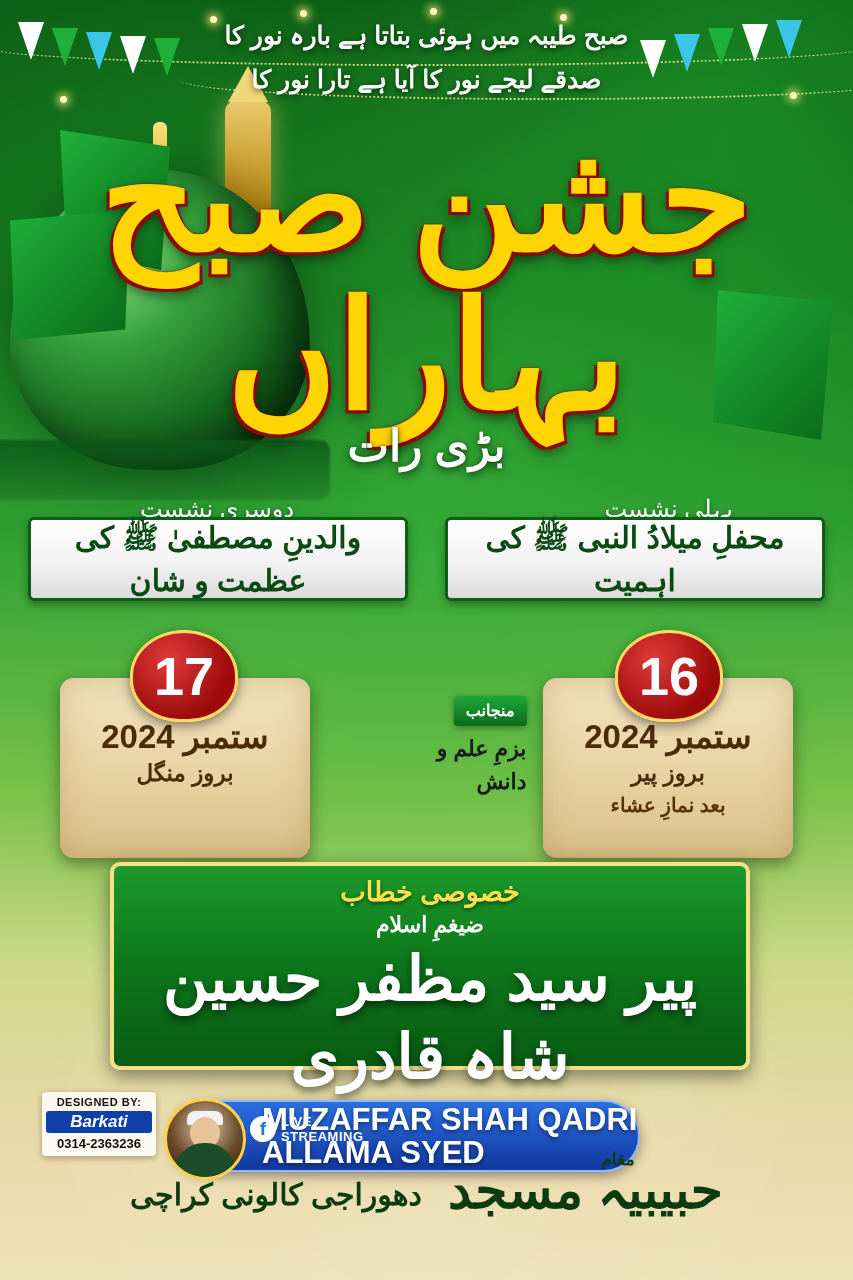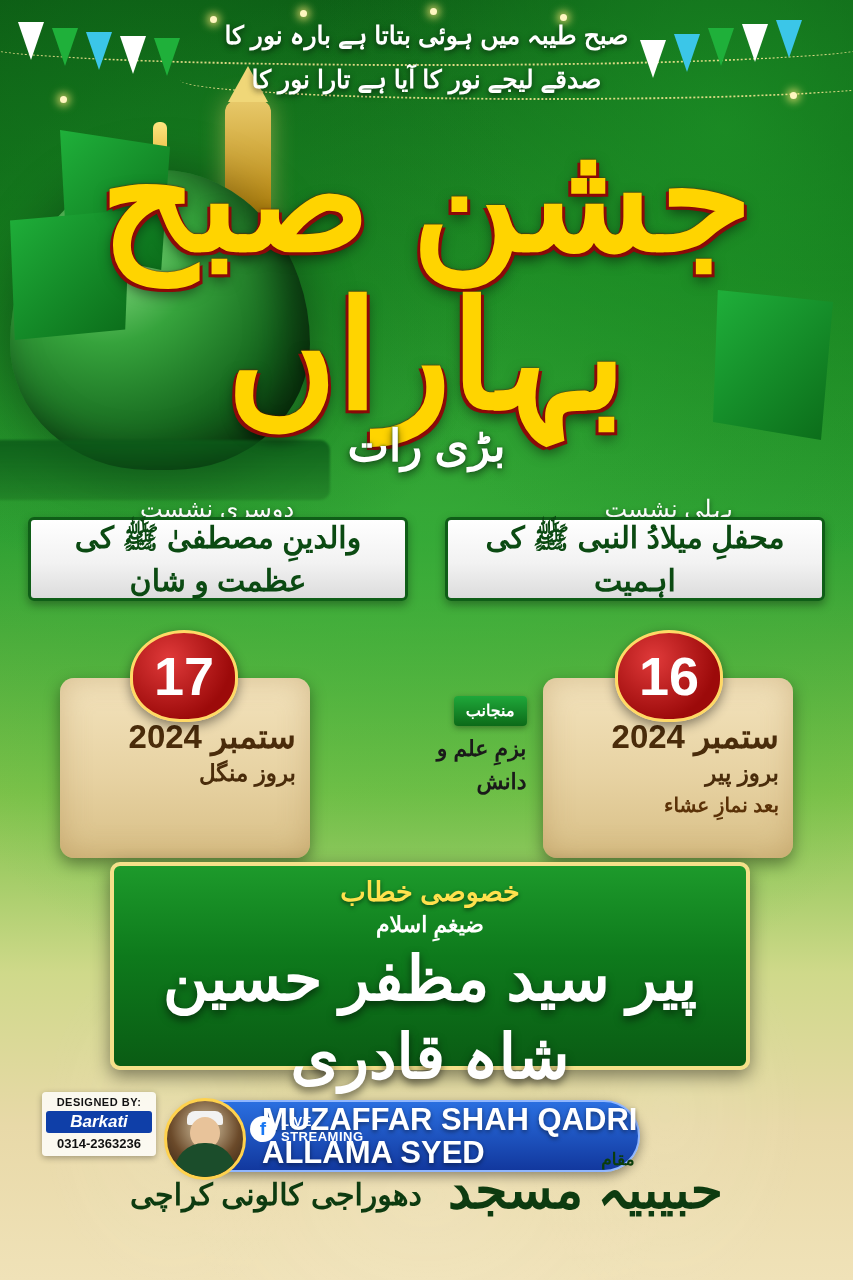--- a/index.html
+++ b/index.html
@@ -126,21 +126,21 @@
   }
   .session-tag.t1 { right: 120px; }
   .session-tag.t2 { left: 140px; }
   
   .scrolls { position: absolute; left: 0; right: 0; top: 630px; height: 240px; }
   .scroll {
     position: absolute; top: 48px; width: 250px; height: 180px;
     background: linear-gradient(180deg, #f3e3bd 0%, #e7d2a2 55%, #d8bf86 100%);
     border-radius: 14px;
     box-shadow: 0 6px 16px rgba(0,0,0,.4), inset 0 0 30px rgba(160,120,60,.35);
-    direction: rtl; text-align: right; color: #4a2c0b;
+    direction: rtl; text-align: center; color: #4a2c0b;
   }
   .scroll.right { right: 60px; }
   .scroll.left { left: 60px; }
   .scroll-inner { padding: 40px 14px 10px; }
   .scroll-month { font-size: 33px; font-weight: 700; line-height: 1.15; }
   .scroll-day { font-size: 23px; font-weight: 700; margin-top: 4px; }
   .scroll-time { font-size: 20px; font-weight: 700; margin-top: 6px; color: #5b3208; }
   .badge-num {
     position: absolute; top: 0; width: 108px; height: 92px;
     background: radial-gradient(circle at 35% 30%, #e03a3a, #9c0a0a 70%);

